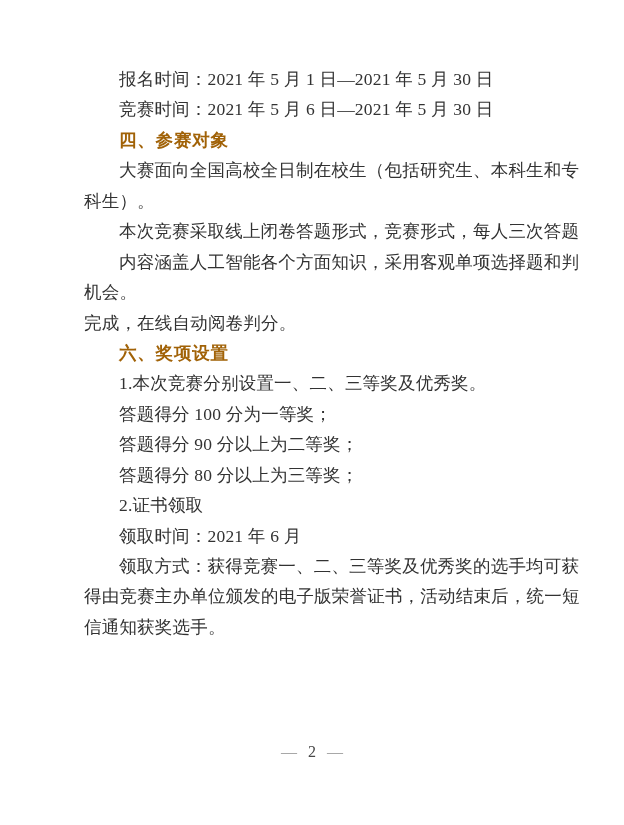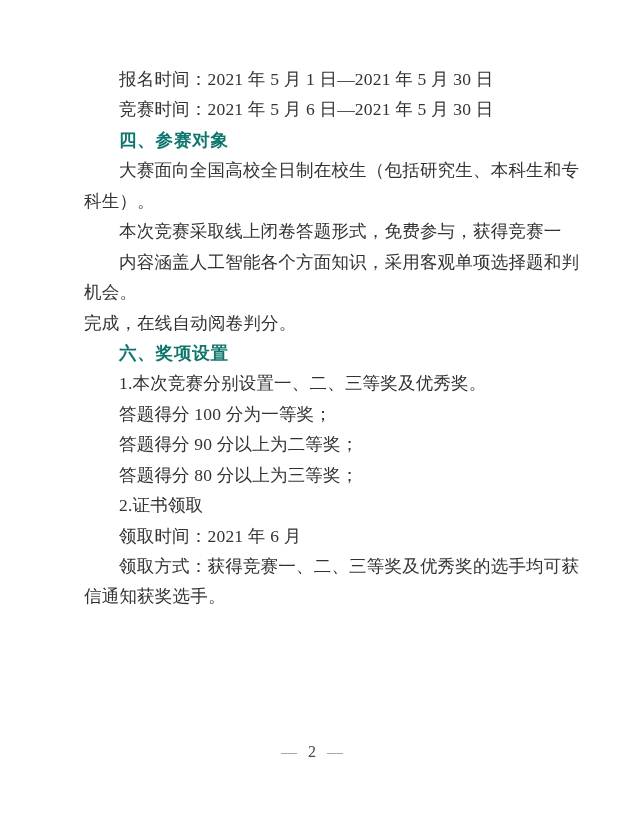--- a/index.html
+++ b/index.html
@@ -37,21 +37,21 @@
     letter-spacing: 0.2px;
     color: #323232;
     white-space: nowrap;
     font-family: "Liberation Serif", "DejaVu Serif", serif;
   }
   .line.indent {
     padding-left: 35px;
   }
   .line.heading {
     font-weight: 700;
-    color: #0f766e;
+    color: #a16207;
     letter-spacing: 0.8px;
     font-family: "Liberation Sans", "DejaVu Sans", sans-serif;
   }
   .footer {
     position: absolute;
     top: 725px;
     left: 0;
     width: 624px;
     height: 22px;
     line-height: 22px;
@@ -82,32 +82,33 @@
 <body>
 
 <div class="viewport">
   <div class="page">
     <div class="content">
       <div class="line indent">报名时间：2021 年 5 月 1 日—2021 年 5 月 30 日</div>
       <div class="line indent">竞赛时间：2021 年 5 月 6 日—2021 年 5 月 30 日</div>
       <div class="line indent heading">四、参赛对象</div>
       <div class="line indent">大赛面向全国高校全日制在校生（包括研究生、本科生和专</div>
       <div class="line">科生）。</div>
-      <div class="line indent">本次竞赛采取线上闭卷答题形式，免费参与，获得竞赛一</div>
+      <div class="line indent">本次竞赛采取线上闭卷答题形式，竞赛形式，每人三次答题</div>
       <div class="line indent">内容涵盖人工智能各个方面知识，采用客观单项选择题和判</div>
       <div class="line">机会。</div>
       <div class="line">完成，在线自动阅卷判分。</div>
       <div class="line indent heading">六、奖项设置</div>
       <div class="line indent">1.本次竞赛分别设置一、二、三等奖及优秀奖。</div>
       <div class="line indent">答题得分 100 分为一等奖；</div>
       <div class="line indent">答题得分 90 分以上为二等奖；</div>
       <div class="line indent">答题得分 80 分以上为三等奖；</div>
       <div class="line indent">2.证书领取</div>
       <div class="line indent">领取时间：2021 年 6 月</div>
       <div class="line indent">领取方式：获得竞赛一、二、三等奖及优秀奖的选手均可获</div>
+      <div class="line">得由竞赛主办单位颁发的电子版荣誉证书，活动结束后，统一短</div>
       <div class="line">信通知获奖选手。</div>
     </div>
     <div class="footer">
       <span class="dash">—</span><span class="num">2</span><span class="dash">—</span>
     </div>
   </div>
   <div class="page-gap"></div>
 </div>
 
 </body></html>

